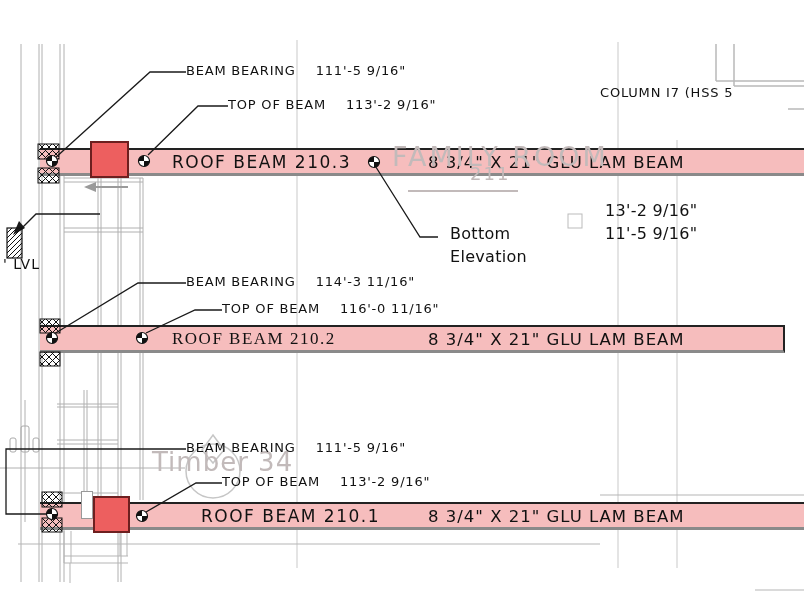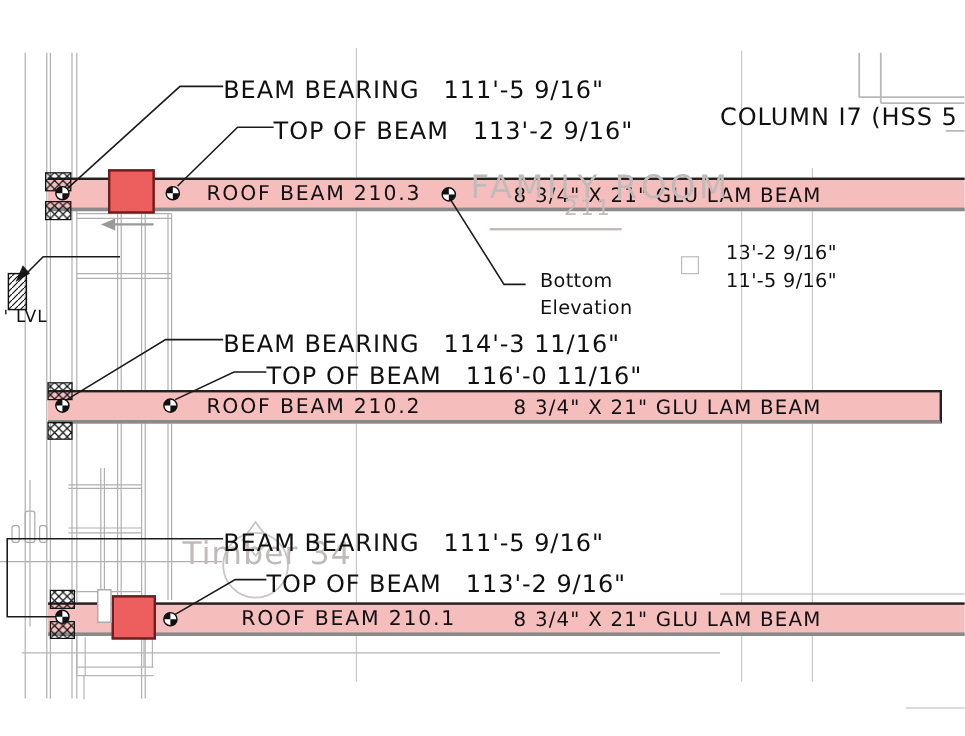--- a/index.html
+++ b/index.html
@@ -15,28 +15,28 @@
   #wm-underline{position:absolute;left:408px;top:190px;width:110px;height:0;border-top:2px solid #c2baba;z-index:2;}
   #wm-timber{left:152px;top:447px;font-size:26px;letter-spacing:1px;z-index:1;}
   .beam{position:absolute;left:40px;background:#f6bdbd;border-top:2px solid #222;
         border-bottom:3px solid #8a8a8a;z-index:1;padding-left:48px;}
   #beam-1{top:148px;width:764px;height:23px;}
   #beam-2{top:325px;width:695px;height:23px;border-right:2px solid #222;}
   #beam-3{top:502px;width:753px;height:23px;border-right:2px solid #222;}
   .beam .bname{position:absolute;top:2px;font-size:17px;letter-spacing:1.5px;white-space:nowrap;}
   .beam .bsize{position:absolute;top:3px;font-size:16.5px;letter-spacing:1px;white-space:nowrap;}
   #beam-1 .bname{left:132px;} #beam-1 .bsize{left:388px;}
-  #beam-2 .bname{left:132px;} #beam-2 .bsize{left:388px;}
+  #beam-2 .bname{left:132px;font-family:Liberation Serif, serif;} #beam-2 .bsize{left:388px;}
   #beam-3 .bname{left:137px;margin-left:24px;} #beam-3 .bsize{left:388px;}
   .rblock{position:absolute;background:#ed5f5f;border:2px solid #6d1f1f;z-index:3;}
   #rblock-1{left:90px;top:141px;width:35px;height:33px;}
   #rblock-3{left:93px;top:496px;width:33px;height:33px;}
   #white-post{position:absolute;left:81px;top:491px;width:10px;height:26px;background:#fff;border:1px solid #999;z-index:4;}
   #svg-fg{z-index:5;}
-  .lbl{position:absolute;display:flex;gap:20px;font-size:20px;letter-spacing:.8px;
+  .lbl{position:absolute;display:flex;gap:20px;font-size:13px;letter-spacing:.8px;
        white-space:nowrap;z-index:6;}
   .lbl-sm{position:absolute;font-size:16px;letter-spacing:.3px;white-space:nowrap;z-index:6;}
   #lbl-column{left:600px;top:85px;width:204px;overflow:hidden;}
   #lbl-king{left:62px;top:197px;line-height:22px;z-index:6;position:absolute;font-size:17px;letter-spacing:.8px;}
   #lbl-lvl{left:3px;top:256px;font-size:14px;letter-spacing:1px;position:absolute;z-index:6;}
 </style>
 </head>
 <body>
 
 <div id="canvas">

